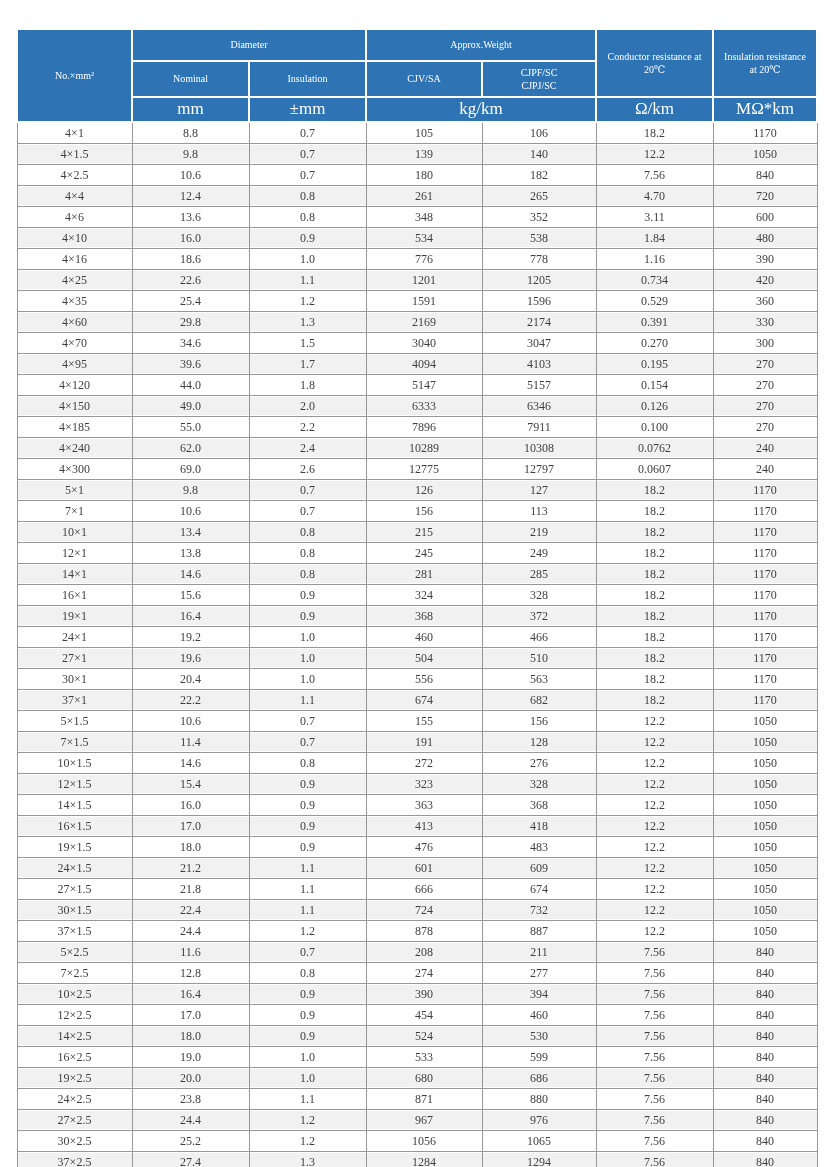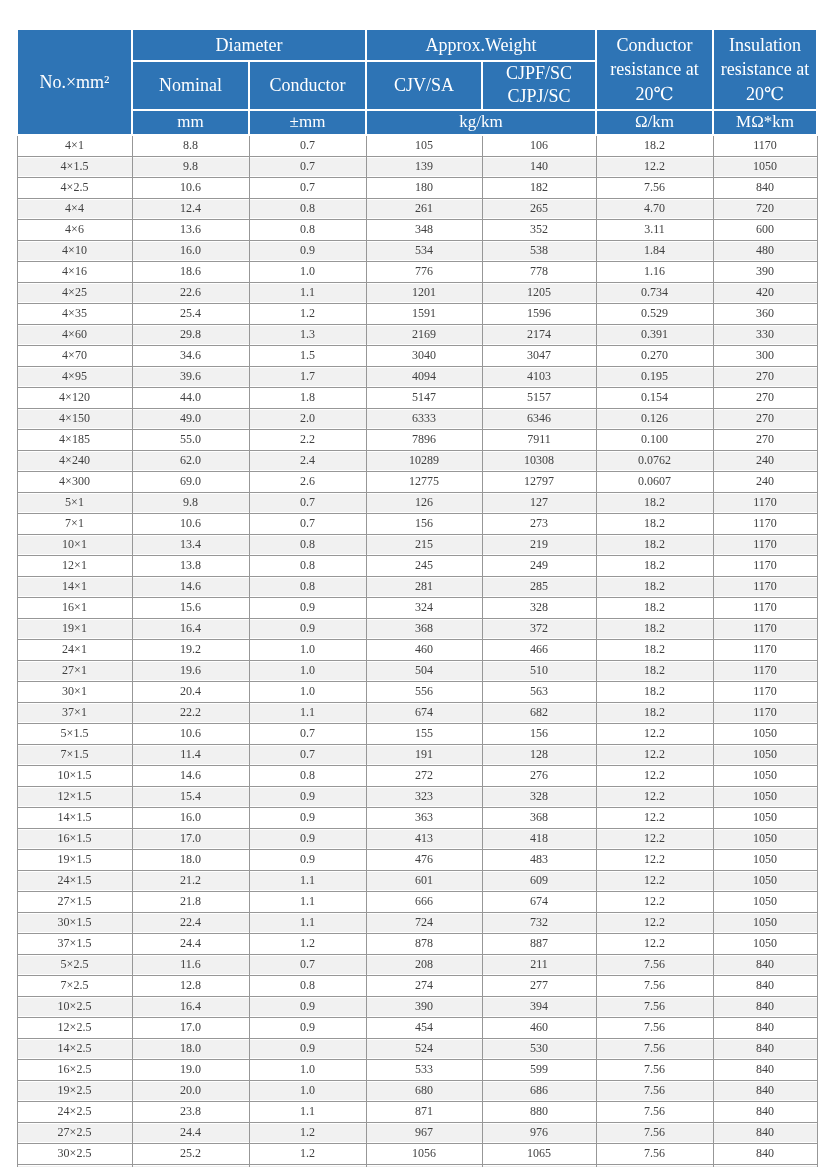--- a/index.html
+++ b/index.html
@@ -29,27 +29,27 @@
     width: 800px;
   }
   
   thead th {
     background: var(--header-bg);
     color: var(--header-text);
     font-weight: normal;
     border: 2px solid #ffffff;
     text-align: center;
     vertical-align: middle;
-    font-size: 18px;
+    font-size: 10px;
     line-height: 1.35;
     padding: 0 6px;
     overflow: hidden;
   }
   tr.h-row-1 { height: 32px; }
-  tr.h-row-2 { height: 46px; }
+  tr.h-row-2 { height: 36px; }
   tr.h-row-3 { height: 25px; }
   th.units { font-size: 17px; }
   th .two-line-part { line-height: 1.3; }
   
   tbody td {
     height: 20px;
     font-size: 12px;
     text-align: center;
     vertical-align: middle;
     color: var(--body-text);
@@ -84,21 +84,21 @@
     <thead>
       <tr class="h-row-1">
         <th rowspan="3">No.×mm²</th>
         <th colspan="2">Diameter</th>
         <th colspan="2">Approx.Weight</th>
         <th rowspan="2">Conductor resistance at 20℃</th>
         <th rowspan="2">Insulation resistance at 20℃</th>
       </tr>
       <tr class="h-row-2">
         <th>Nominal</th>
-        <th>Conductor</th>
+        <th>Insulation</th>
         <th>CJV/SA</th>
         <th>
           <div class="two-line-part">CJPF/SC</div>
           <div class="two-line-part">CJPJ/SC</div>
         </th>
       </tr>
       <tr class="h-row-3">
         <th class="units">mm</th>
         <th class="units">±mm</th>
         <th class="units" colspan="2">kg/km</th>
@@ -267,21 +267,21 @@
           <td>126</td>
           <td>127</td>
           <td>18.2</td>
           <td>1170</td>
         </tr>
         <tr>
           <td>7×1</td>
           <td>10.6</td>
           <td>0.7</td>
           <td>156</td>
-          <td>273</td>
+          <td>113</td>
           <td>18.2</td>
           <td>1170</td>
         </tr>
         <tr>
           <td>10×1</td>
           <td>13.4</td>
           <td>0.8</td>
           <td>215</td>
           <td>219</td>
           <td>18.2</td>

